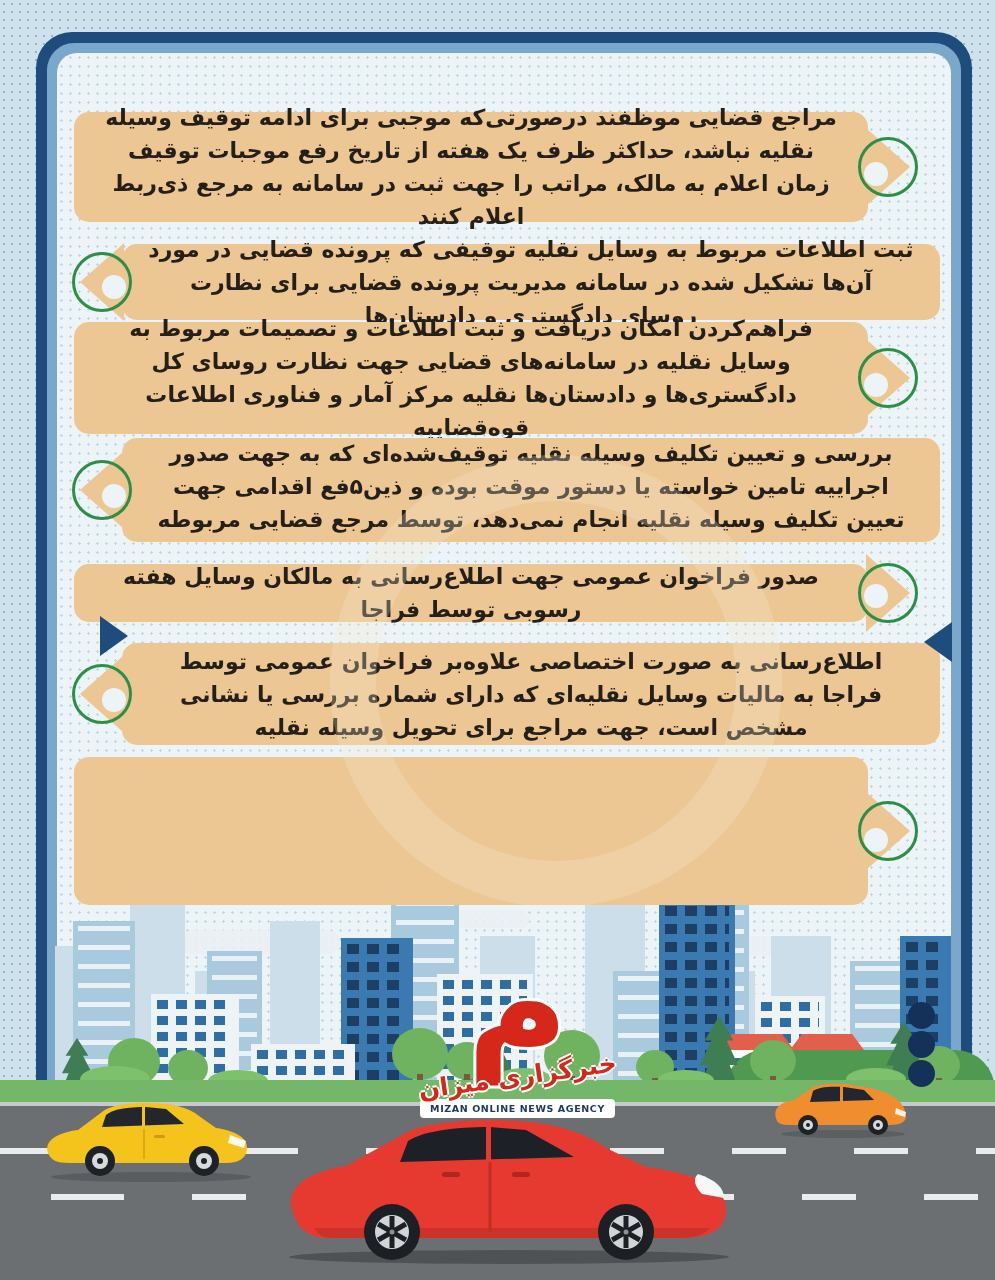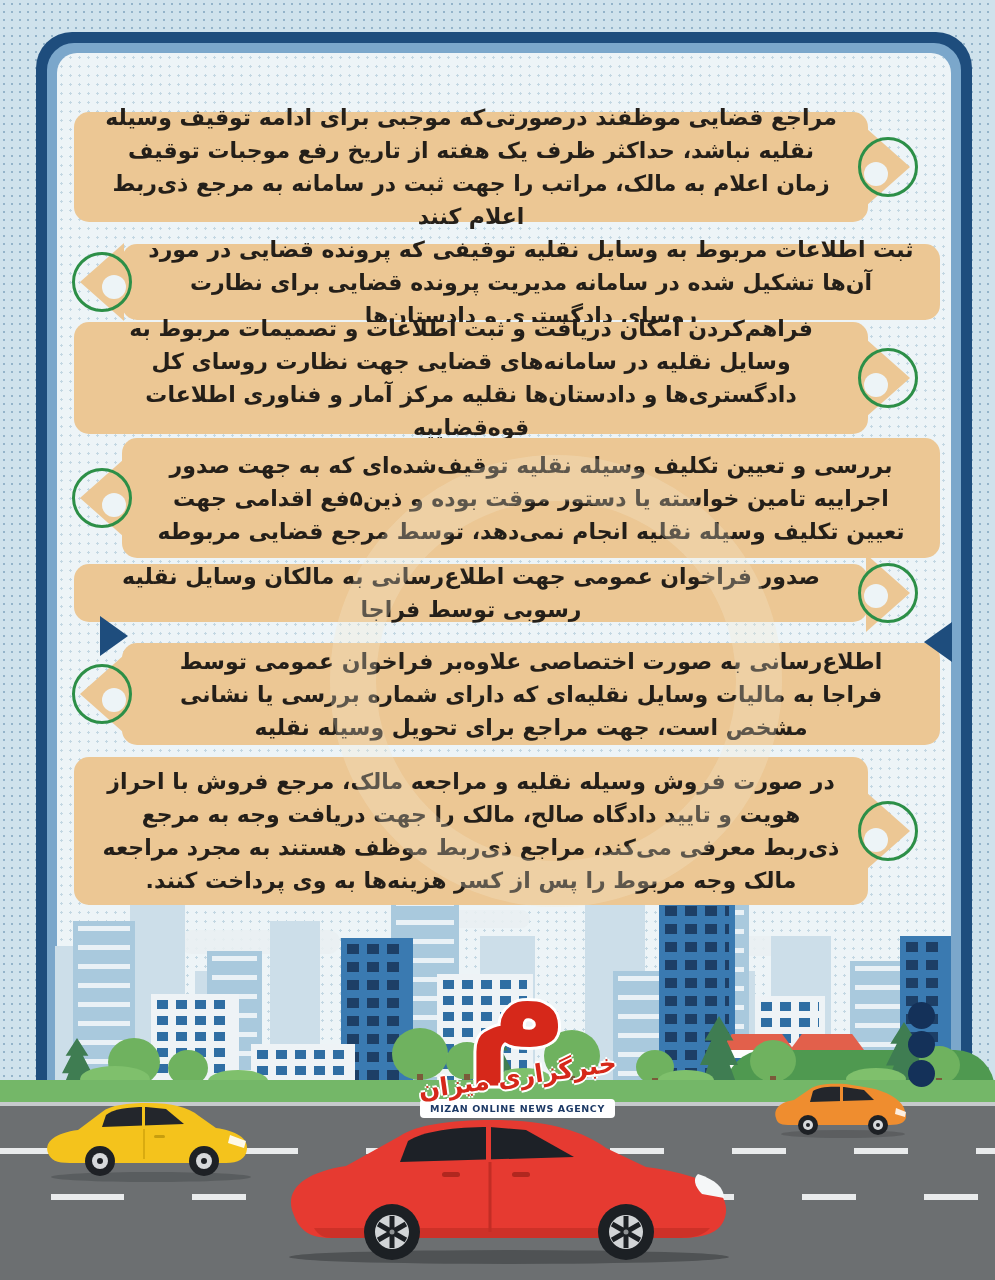--- a/index.html
+++ b/index.html
@@ -96,43 +96,42 @@
   <span class="ring"></span>
 </div>
 
 <div class="tag right" style="left:74px;top:322px;width:794px;height:112px;">
   <span>فراهم‌کردن امکان دریافت و ثبت اطلاعات و تصمیمات مربوط به وسایل نقلیه در سامانه‌های قضایی جهت نظارت روسای کل دادگستری‌ها و دادستان‌ها نقلیه مرکز آمار و فناوری اطلاعات قوه‌قضاییه</span>
   <span class="pt"></span>
   <span class="hole"></span>
   <span class="ring"></span>
 </div>
 
-<div class="tag left" style="left:122px;top:438px;width:818px;height:120px;">
+<div class="tag left" style="left:122px;top:438px;width:818px;height:104px;align-items:flex-end;">
   <span>بررسی و تعیین تکلیف وسیله نقلیه توقیف‌شده‌ای که به جهت صدور اجراییه تامین خواسته یا دستور موقت بوده و ذین۵فع اقدامی جهت تعیین تکلیف وسیله نقلیه انجام نمی‌دهد، توسط مرجع قضایی مربوطه</span>
   <span class="pt"></span>
   <span class="hole"></span>
   <span class="ring"></span>
 </div>
 
 <div class="tag right" style="left:74px;top:564px;width:794px;height:58px;">
-  <span>صدور فراخوان عمومی جهت اطلاع‌رسانی به مالکان وسایل نقلیه رسوبی توسط فراجا</span>
+  <span>صدور فراخوان عمومی جهت اطلاع‌رسانی به مالکان وسایل هفته رسوبی توسط فراجا</span>
   <span class="pt"></span>
   <span class="hole"></span>
   <span class="ring"></span>
 </div>
 
 <div class="tag left" style="left:122px;top:643px;width:818px;height:102px;">
   <span>اطلاع‌رسانی به صورت اختصاصی علاوه‌بر فراخوان عمومی توسط فراجا به مالیات وسایل نقلیه‌ای که دارای شماره بررسی یا نشانی مشخص است، جهت مراجع برای تحویل وسیله نقلیه</span>
   <span class="pt"></span>
   <span class="hole"></span>
   <span class="ring"></span>
 </div>
 
 <div class="tag right" style="left:74px;top:757px;width:794px;height:148px;">
-  <span>در صورت فروش وسیله نقلیه و مراجعه مالک، مرجع فروش با احراز هویت و تایید دادگاه صالح، مالک را جهت دریافت وجه به مرجع ذی‌ربط معرفی می‌کند، مراجع ذی‌ربط موظف هستند به مجرد مراجعه مالک وجه مربوط را پس از کسر هزینه‌ها به وی پرداخت کنند.</span>
   <span class="pt"></span>
   <span class="hole"></span>
   <span class="ring"></span>
 </div>
 
 <div id="arrowL" class="arrow"></div>
 <div id="arrowR" class="arrow"></div>
 <div id="watermark"></div>
 <div id="dots">
   <div class="dot"></div>

